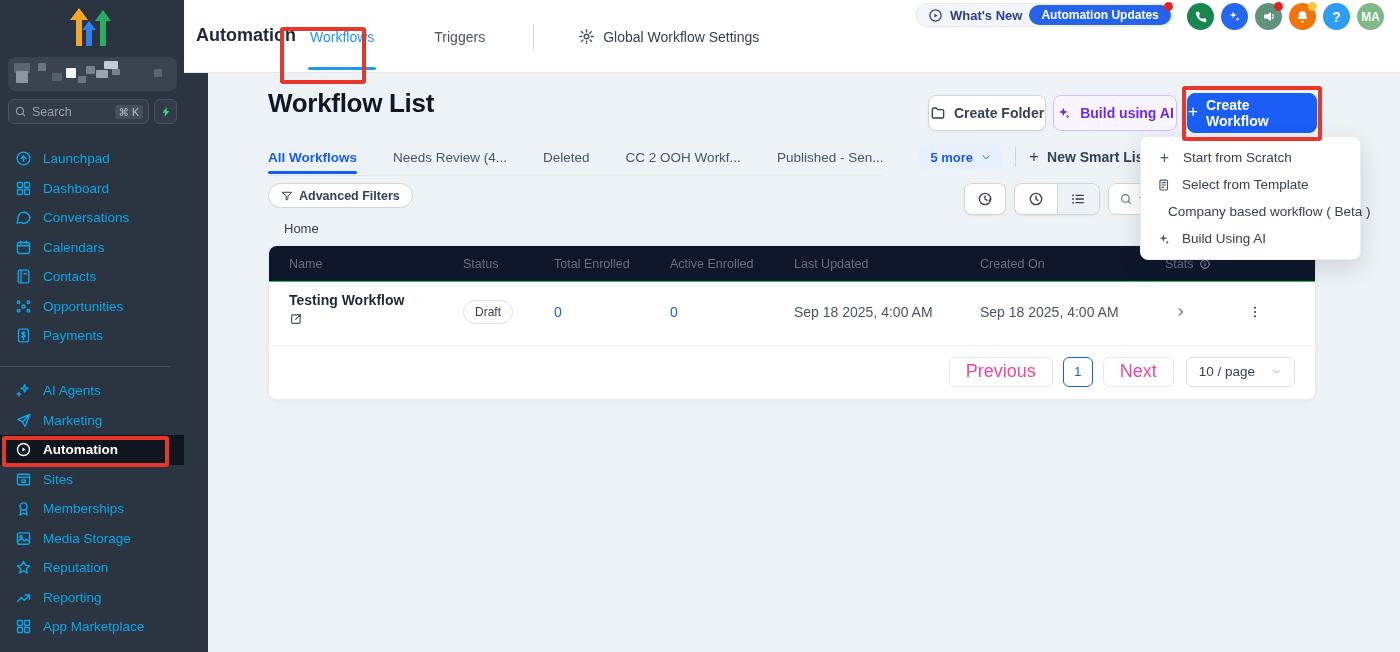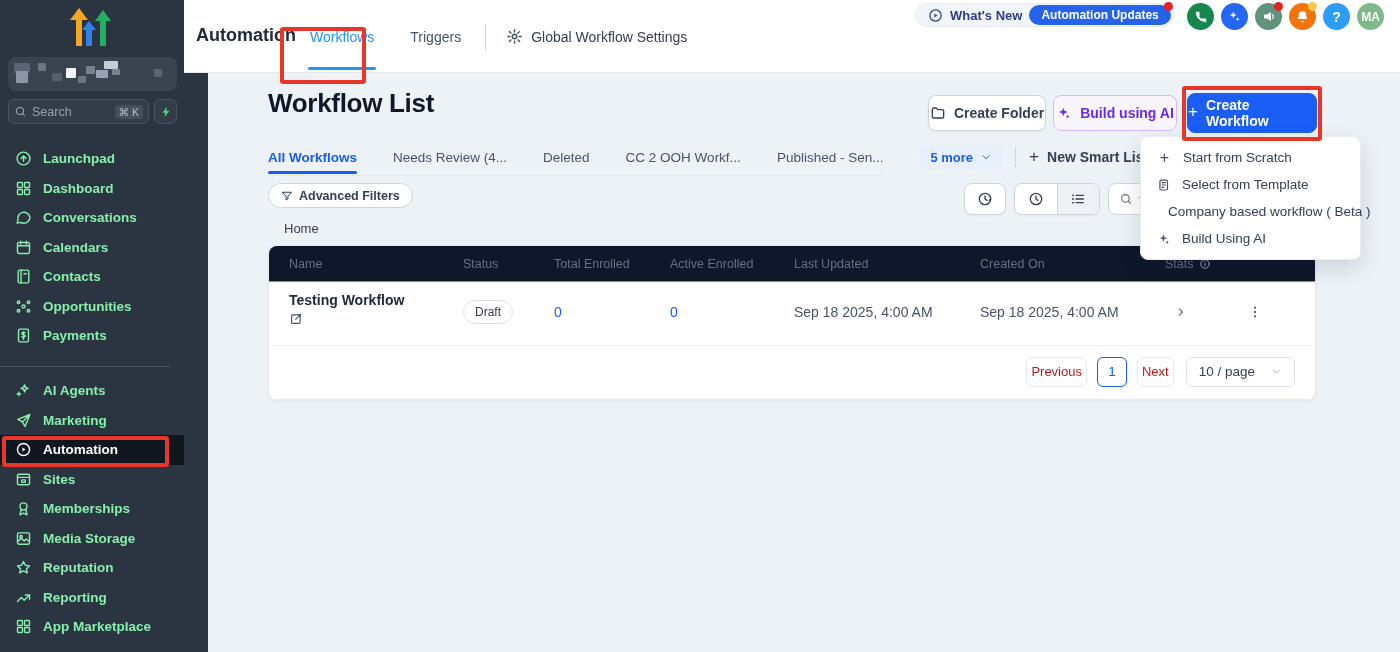--- a/index.html
+++ b/index.html
@@ -10,29 +10,29 @@
   
   .sidebar { position:absolute; left:0; top:0; width:208px; height:652px; background:#2b3542; z-index:5; }
   .logo { position:absolute; top:6px; left:66px; }
   .blurbox { position:absolute; left:8px; top:57px; width:169px; height:34px; background:#3a4350; border-radius:8px; overflow:hidden; }
   .blurbox i { position:absolute; display:block; border-radius:1px; }
   .searchrow { position:absolute; left:8px; top:99px; display:flex; gap:5px; }
   .searchbox { width:141px; height:25px; background:#333d4a; border:1px solid #49525f; border-radius:6px; display:flex; align-items:center; padding:0 5px; gap:5px; color:#97a1ae; font-size:12.5px; }
   .kbd { margin-left:auto; background:#46505d; border-radius:3px; font-size:10.5px; padding:1px 4px; color:#b6bfc9; }
   .boltbtn { width:23px; height:25px; border:1px solid #49525f; border-radius:6px; display:flex; align-items:center; justify-content:center; background:#333d4a; }
   .nav { position:absolute; left:0; width:184px; list-style:none; }
-  .nav li { height:29.5px; display:flex; align-items:center; gap:11px; padding-left:15px; color:#86efac; font-size:13.5px; cursor:pointer; white-space:nowrap;font-weight:bold; }
+  .nav li { height:29.5px; display:flex; align-items:center; gap:11px; padding-left:15px; color:#0ea5e9; font-size:13.5px; cursor:pointer; white-space:nowrap; }
   .nav li svg { flex:0 0 auto; }
   .nav li.active { background:#10161f; color:#ffffff; font-weight:700; }
   .sidedivider { position:absolute; left:0; top:366px; width:170px; border-top:1px solid #4a5462; }
 
   
   .topbar { position:absolute; left:184px; top:0; width:1216px; height:73px; background:#fff; border-bottom:1px solid #e4e7ec; z-index:6; }
   .pagetitle { position:absolute; left:12px; top:36px; font-size:18px; font-weight:700; color:#1d2939; }
-  .toptabs { position:absolute; left:108px; top:0; height:73px; display:flex; align-items:center; }
+  .toptabs { position:absolute; left:108px; top:0; height:73px; display:flex; align-items:center;gap:24px; }
   .toptab { font-size:14px; color:#475467; padding:0 18px; position:relative; height:73px; display:flex; align-items:center; cursor:pointer; }
   .toptab.active { color:#2196f3; font-weight:500; }
   .toptab.active::after { content:""; position:absolute; left:16px; right:16px; bottom:3px; height:3px; background:#2196f3; border-radius:2px; }
   .topdiv { width:1px; height:26px; background:#d0d5dd; margin:0 6px; }
   .gwset { display:flex; align-items:center; gap:8px; font-size:14px; font-weight:500; color:#344054; padding:0 14px; cursor:pointer; }
   .whatsnew { position:absolute; left:731px; top:3px; height:24px; background:#f2f5f9; border:1px solid #e8ecf1; border-radius:13px; display:flex; align-items:center; padding:0 2px 0 12px; gap:7px; }
   .wn-label { font-size:13px; font-weight:700; color:#2c3e8c; }
   .wn-pill { background:#2563eb; color:#fff; font-size:12px; font-weight:700; border-radius:11px; padding:3px 12px; cursor:pointer; }
   .wn-dot { position:absolute; right:-2px; top:-3px; width:9px; height:9px; border-radius:50%; background:#e02424; }
   .topcircles { position:absolute; right:16px; top:3px; display:flex; gap:7px; }
@@ -82,21 +82,21 @@
   .td { position:absolute; font-size:14px; }
   .wfname { top:10px; left:20px; font-weight:700; color:#1d2939; }
   .wfext { position:absolute; top:30px; left:20px; color:#475467; cursor:pointer; }
   .pill-draft { top:18px; left:194px; background:#fdfdfe; border:1px solid #dde2ea; border-radius:12px; padding:4px 11px; font-size:12px; color:#344054; }
   .blue0 { color:#155eef; font-weight:500; top:22px; cursor:pointer; }
   .datecell { color:#475467; top:22px; }
   .rowchev { position:absolute; left:905px; top:23px; color:#667085; cursor:pointer; }
   .rowkebab { position:absolute; left:978px; top:21px; color:#344054; cursor:pointer; }
 
   .pager { position:absolute; left:0; right:0; bottom:0; height:55px; display:flex; align-items:center; justify-content:flex-end; gap:10px; padding-right:20px; }
-  .pgbtn { height:30px; border-radius:6px; border:1px solid #e6e9ee; background:#fff; display:flex; align-items:center; justify-content:center; font-size:13px; color:#b91c1c; padding:0 4px; cursor:pointer; }
+  .pgbtn { height:30px; border-radius:6px; border:1px solid #e6e9ee; background:#fff; display:flex; align-items:center; justify-content:center; font-size:18px; color:#ec4899; padding:0 16px; cursor:pointer; }
   .pgnum { height:30px; width:30px; border-radius:6px; border:1px solid #155eef; color:#155eef; display:flex; align-items:center; justify-content:center; font-size:13.5px; background:#fff; cursor:pointer; }
   .pgsize { height:30px; border-radius:6px; border:1px solid #dde2ea; background:#fff; display:flex; align-items:center; gap:16px; font-size:13.5px; color:#344054; padding:0 12px; cursor:pointer; margin-left:2px; }
   .pgsize svg { color:#98a2b3; }
 
   
   .redbox { position:absolute; border:4px solid #e8362a; border-radius:3px; z-index:100; pointer-events:none; }
   .rb-tab { left:280px; top:27px; width:86px; height:57px; }
   .rb-create { left:1182px; top:86px; width:140px; height:55px; }
   .rb-side { left:2px; top:436px; width:167px; height:31px; }
 </style>

